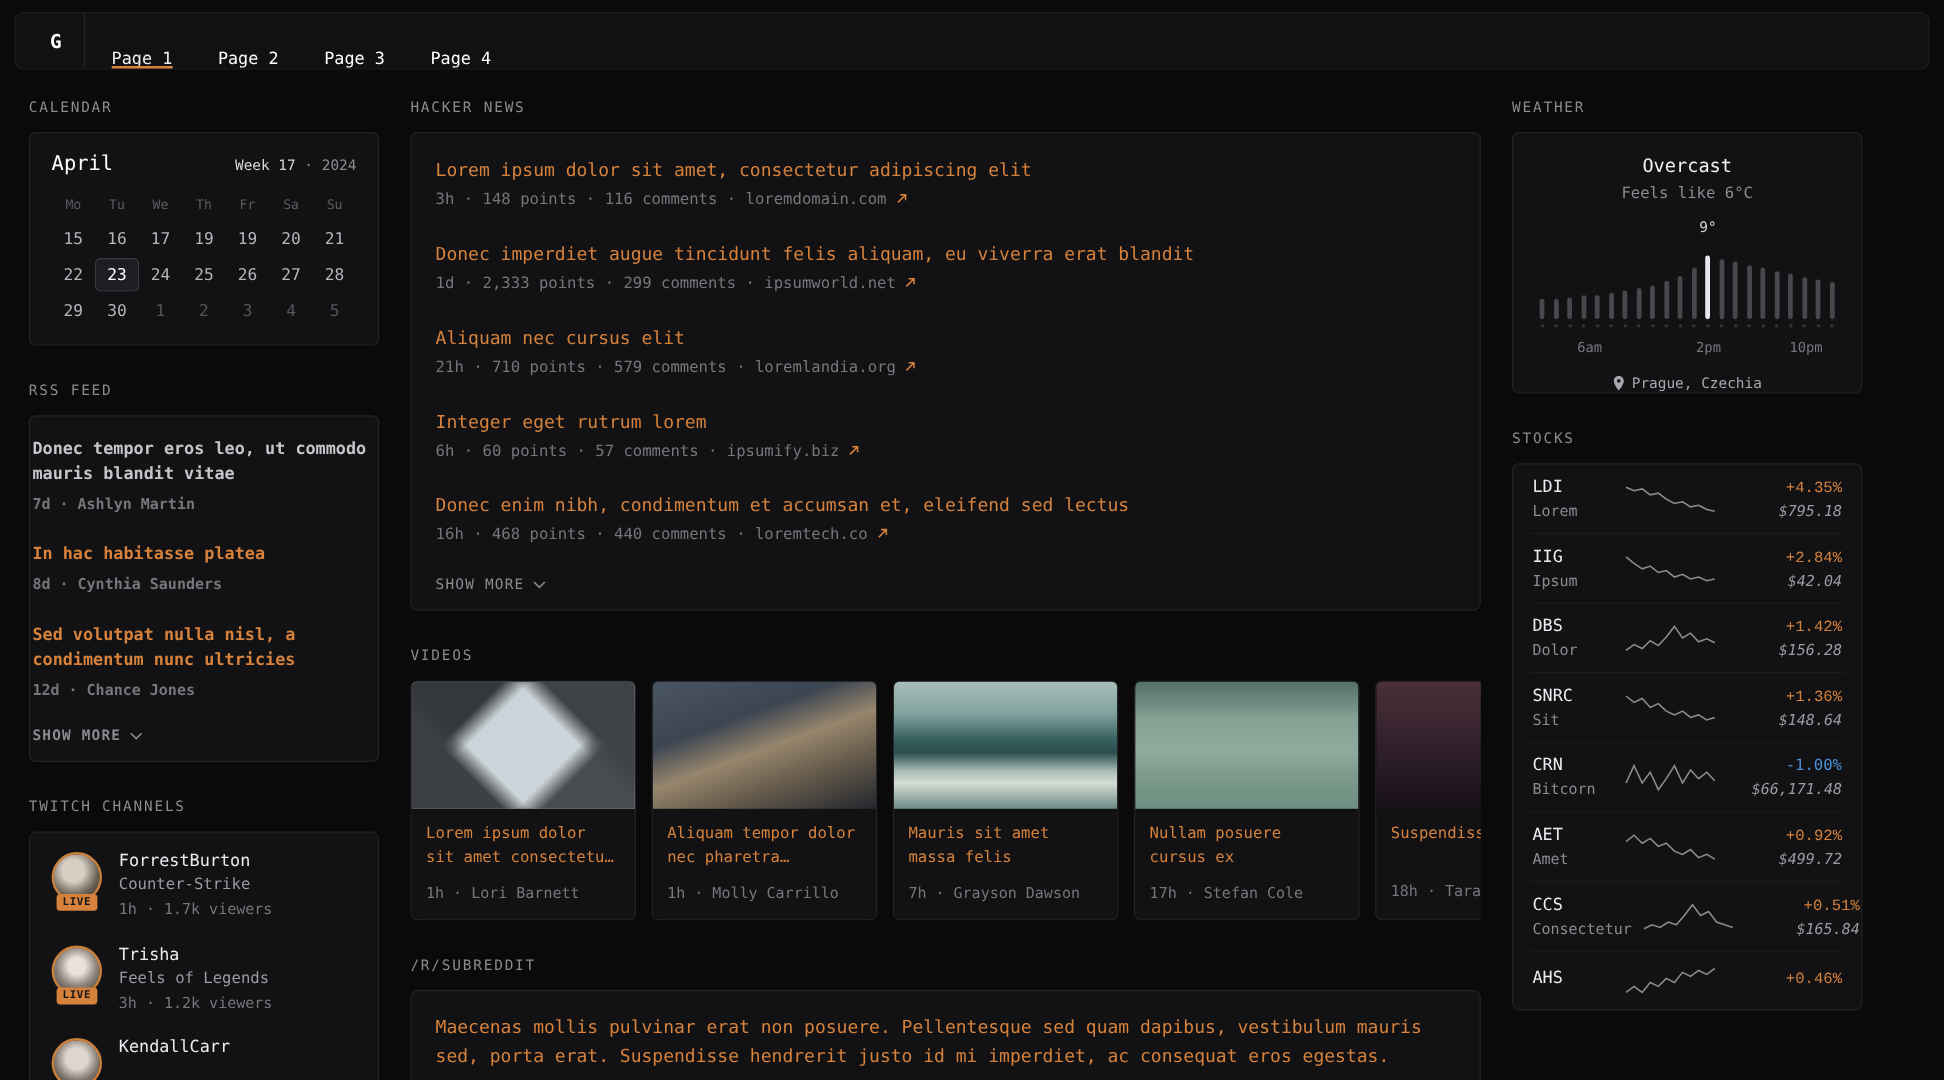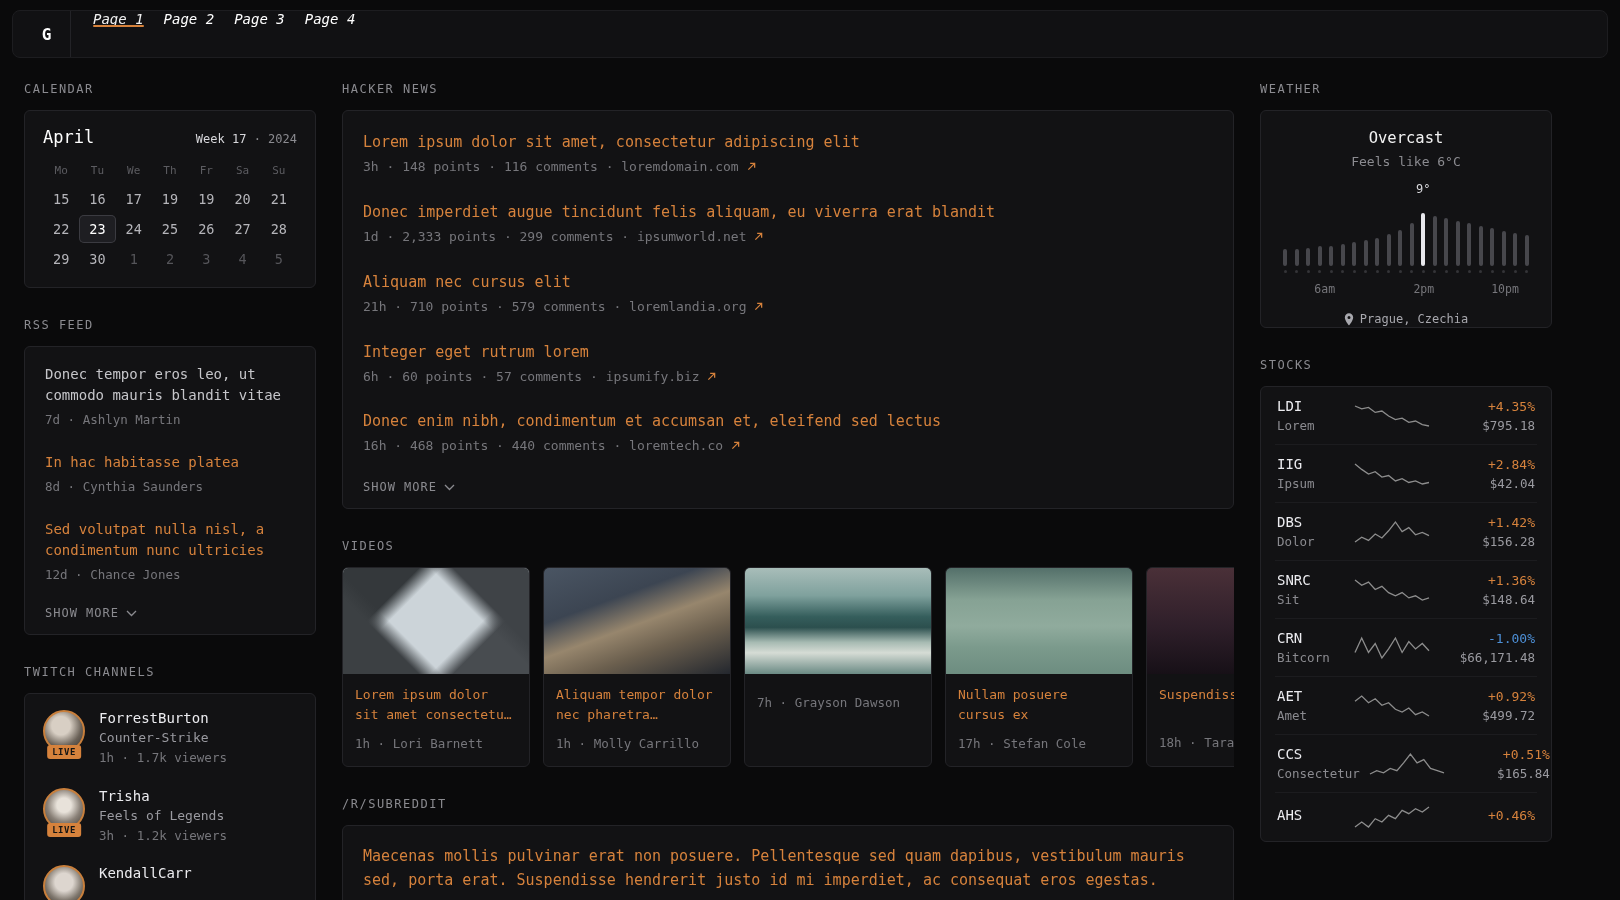--- a/index.html
+++ b/index.html
@@ -19,21 +19,21 @@
   .topbar{
     height:48px; margin:10px 12px 0; background:#111113;
     border:1px solid #1d1d20; border-radius:8px;
     display:flex; align-items:stretch; padding:0 10px;
   }
   .logo{
     width:48px; display:flex; align-items:center; justify-content:center;
     color:#fff; font-size:16px; font-weight:bold;
     border-right:1px solid #232327; margin-right:8px;
   }
-  .tabs{ display:flex; gap:20px; align-items:flex-start; padding:0 14px;font-style:italic; }
+  .tabs{ display:flex; gap:38px; align-items:flex-end; padding:0 14px; }
   .tab{ display:flex; align-items:center; color:#ffffff; position:relative; font-size:14px; }
   .tab.active{ color:#f2f2f2; }
   .tab.active::after{
     content:""; position:absolute; left:0; right:0; bottom:0; height:2px;
     border-radius:2px; background:var(--accent);
   }
 
   
   .layout{
     display:grid; grid-template-columns:292px 892px 292px;
@@ -60,21 +60,21 @@
   .cal-month{ color:#fff; font-size:17px; }
   .cal-meta{ font-size:12px; color:#8b8b90; }
   .cal-meta .wk{ color:#d8d8dc; }
   .cal-grid{ display:grid; grid-template-columns:repeat(7,1fr); row-gap:2px; text-align:center; }
   .cal-hd{ font-size:11px; color:#5c5c61; padding:7px 0 6px; }
   .cal-day{ font-size:13.5px; color:#b5b5ba; padding:6px 0; border-radius:5px; }
   .cal-day.dim{ color:#55555a; }
   .cal-day.sel{ background:#1e1e22; box-shadow:inset 0 0 0 1px #3b3b41; color:#fff; }
 
   
-  .rss-card{ padding:4px 20px 0; }
+  .rss-card{ padding:4px 2px 0;font-weight:bold; }
   .rss-item{ padding:13px 0 10px; }
   .rss-title{ color:var(--accent); font-size:14px; line-height:1.5; }
   .rss-title.muted{ color:#c6c6ca; }
   .rss-item .meta{ margin-top:5px; }
 
   
   .tw-card{ padding:16px 18px; display:flex; flex-direction:column; gap:20px; }
   .tw-row{ display:flex; gap:14px; align-items:flex-start; }
   .tw-avatar-wrap{ position:relative; flex:0 0 auto; }
   .tw-avatar{ width:42px; height:42px; border-radius:50%; border:2px solid #c87f3c; }
@@ -141,23 +141,23 @@
   .stocks-card{ padding:0 14px; }
   .stock-row{
     display:grid; grid-template-columns:1fr 80px 94px; gap:8px;
     align-items:center; padding:11px 2px;
   }
   .stock-row + .stock-row{ border-top:1px solid #1c1c1f; }
   .s-ticker{ color:var(--bright); font-size:14px; }
   .s-name{ color:#8b8b90; font-size:12.5px; margin-top:4px; }
   .s-spark svg{ display:block; }
   .s-change{ font-size:13px; text-align:right; }
-  .s-change.pos{ color:var(--accent); }
+  .s-change.pos{ color:var(--accent);font-family:Liberation Mono, monospace; }
   .s-change.neg{ color:var(--neg); }
-  .s-price{ color:var(--muted); font-size:12.5px; margin-top:4px; text-align:right; }
+  .s-price{ color:var(--muted); font-size:12.5px; margin-top:4px; text-align:right;font-style:italic; }
 </style>
 </head>
 <body>
 
 <div class="app" data-interactable="false">
 
   <header class="topbar" data-interactable="false">
     <div class="logo" data-interactable="false">G</div>
     <nav class="tabs" data-interactable="false">
         <div class="tab active" data-interactable="true">Page 1</div>
@@ -339,20 +339,21 @@
             <div class="video-card" data-interactable="true">
               <div class="thumb thumb-1" data-interactable="true"></div>
               <div class="vbody" data-interactable="false">
                 <div class="vtitle" data-interactable="true">Aliquam tempor dolor nec pharetra…</div>
                 <div class="meta" data-interactable="false">1h · Molly Carrillo</div>
               </div>
             </div>
             <div class="video-card" data-interactable="true">
               <div class="thumb thumb-2" data-interactable="true"></div>
               <div class="vbody" data-interactable="false">
+                <div class="vtitle" data-interactable="true">Mauris sit amet massa felis</div>
                 <div class="meta" data-interactable="false">7h · Grayson Dawson</div>
               </div>
             </div>
             <div class="video-card" data-interactable="true">
               <div class="thumb thumb-3" data-interactable="true"></div>
               <div class="vbody" data-interactable="false">
                 <div class="vtitle" data-interactable="true">Nullam posuere cursus ex</div>
                 <div class="meta" data-interactable="false">17h · Stefan Cole</div>
               </div>
             </div>

